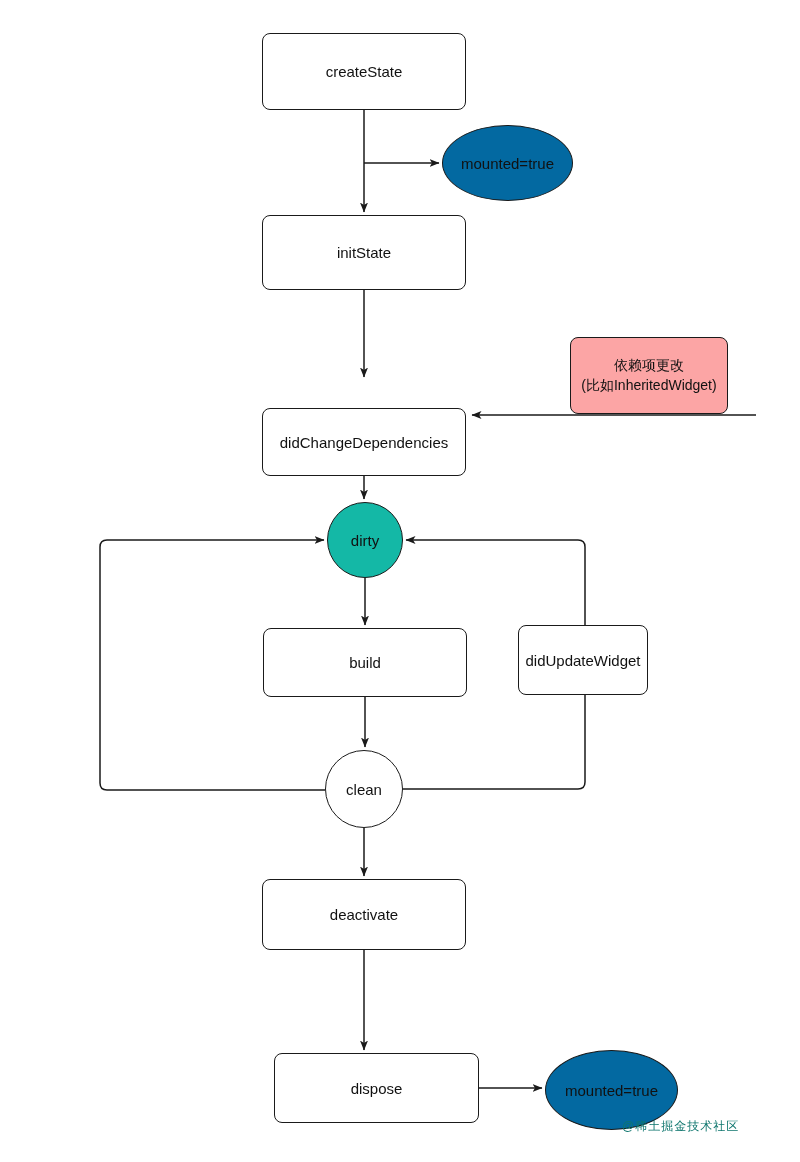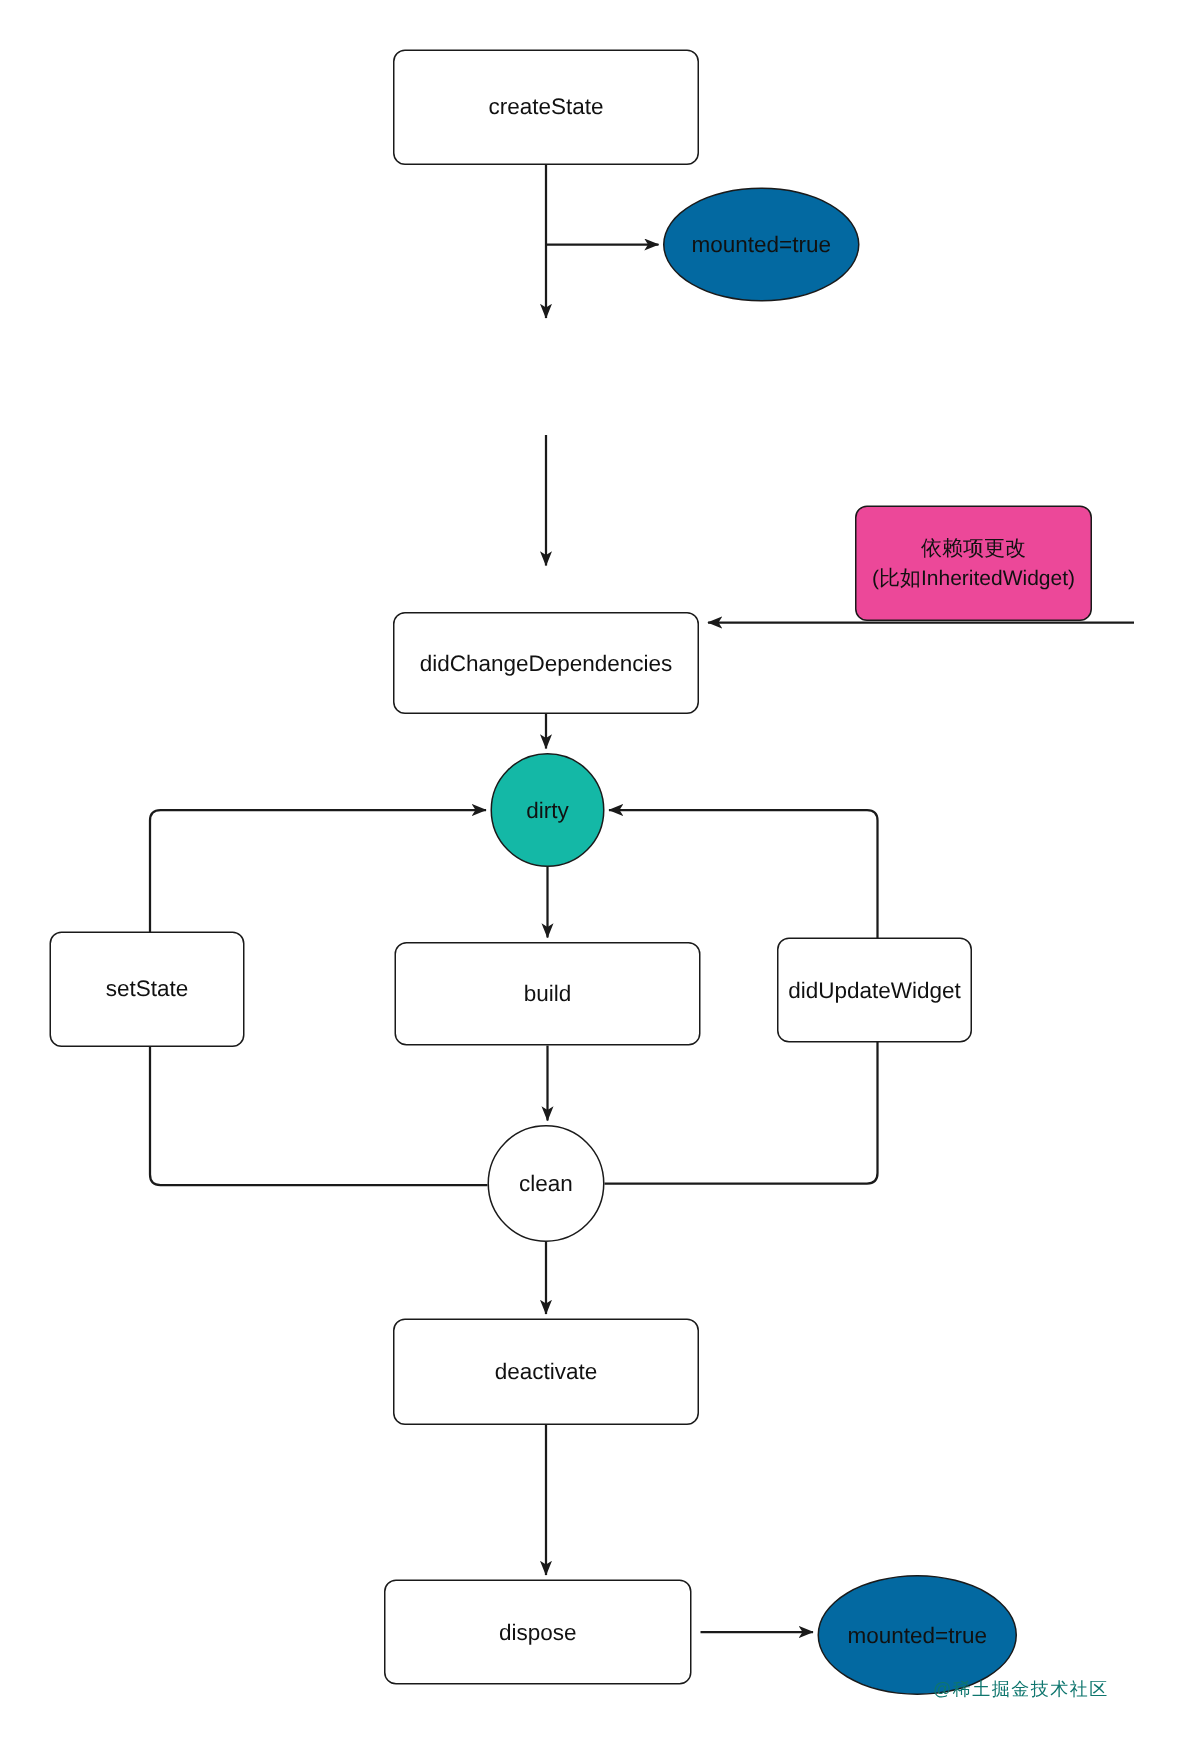--- a/index.html
+++ b/index.html
@@ -32,41 +32,41 @@
     background: #ffffff;
     border: 1.6px solid #1a1a1a;
     color: #111111;
     font-size: 15px;
   }
   .rect   { border-radius: 8px; text-align: right; }
   .circle { border-radius: 50%; }
   .ellipse{ border-radius: 50%; background: #0369a1; }
   .note {
     border-radius: 8px;
-    background: #ec4899;
+    background: #fca5a5;
     font-size: 14px;
     line-height: 1.4;
     flex-direction: column;
     padding: 2px;
   }
   .dirty-fill { background: #14b8a6; }
 
   
   #n-createState            { left: 262px; top: 33px;   width: 204px; height: 77px; }
   #n-mountedTrue            { left: 442px; top: 125px;  width: 131px; height: 76px; }
   #n-initState              { left: 262px; top: 215px;  width: 204px; height: 75px; }
   #n-didChangeDependencies  { left: 262px; top: 380px;  width: 204px; height: 68px; margin-top: 28px; }
   #n-dependencyNote         { left: 570px; top: 337px;  width: 158px; height: 77px; }
   #n-dirty                  { left: 327px; top: 502px;  width: 76px;  height: 76px; }
   #n-setState               { left: 33px;  top: 621px;  width: 130px; height: 77px; }
   #n-build                  { left: 263px; top: 628px;  width: 204px; height: 69px; }
   #n-didUpdateWidget        { left: 518px; top: 625px;  width: 130px; height: 70px; }
   #n-clean                  { left: 325px; top: 750px;  width: 78px;  height: 78px; }
   #n-deactivate             { left: 262px; top: 879px;  width: 204px; height: 71px; }
-  #n-dispose                { left: 256px; top: 1053px; width: 205px; height: 70px; }
+  #n-dispose                { left: 274px; top: 1053px; width: 205px; height: 70px; }
   #n-mountedFalse           { left: 545px; top: 1050px; width: 133px; height: 80px; }
 
   .watermark {
     position: absolute;
     z-index: 3;
     left: 622px;
     top: 1118px;
     width: 160px;
     color: #0f766e;
     font-size: 12px;
@@ -102,37 +102,37 @@
   </svg>
 
   <div class="node rect" id="n-createState">
     <span>createState</span>
   </div>
 
   <div class="node ellipse" id="n-mountedTrue">
     <span>mounted=true</span>
   </div>
 
+  <div class="node rect" id="n-initState">
+    <span>initState</span>
+  </div>
 
   <div class="node rect" id="n-didChangeDependencies">
     <span>didChangeDependencies</span>
   </div>
 
   <div class="node note" id="n-dependencyNote">
     <span>依赖项更改</span>
     <span>(比如InheritedWidget)</span>
   </div>
 
   <div class="node circle dirty-fill" id="n-dirty">
     <span>dirty</span>
   </div>
 
-  <div class="node rect" id="n-setState">
-    <span>setState</span>
-  </div>
 
   <div class="node rect" id="n-build">
     <span>build</span>
   </div>
 
   <div class="node rect" id="n-didUpdateWidget">
     <span>didUpdateWidget</span>
   </div>
 
   <div class="node circle" id="n-clean">

